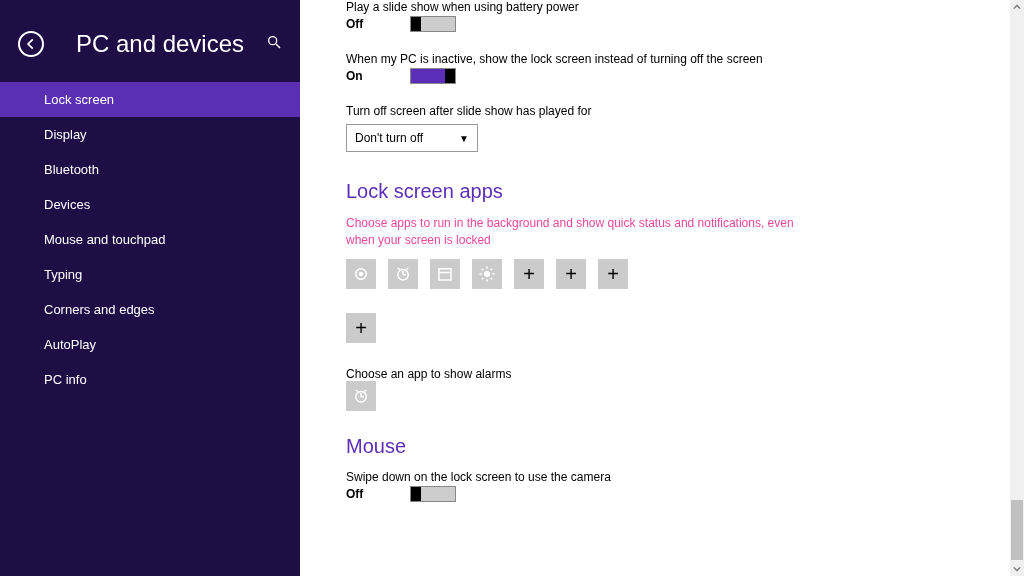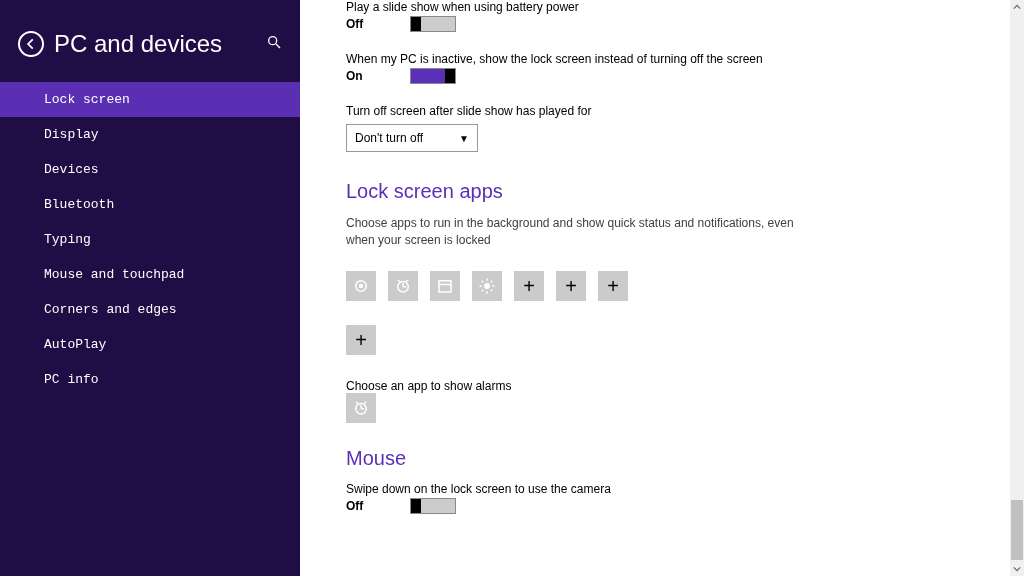--- a/index.html
+++ b/index.html
@@ -1,39 +1,39 @@
 <!DOCTYPE html>
 <html><head>
 <meta charset="utf-8">
 <style>
 * { margin:0; padding:0; box-sizing:border-box; font-family:"Segoe UI",Arial,sans-serif; }
 body { width:1024px; height:576px; overflow:hidden; background:#fff; display:flex; position:relative; }
 .sidebar { width:300px; height:576px; background:#1f0e46; color:#fff; flex-shrink:0; }
-.sidebar-header { display:flex; align-items:center; padding:30px 18px 24px 18px; }
+.sidebar-header { display:flex; align-items:center; padding:30px 18px 24px 18px;text-align:center; }
 .back-btn { width:26px; height:26px; border:2px solid #fff; border-radius:50%; display:flex; align-items:center; justify-content:center; margin-right:10px; cursor:pointer; }
 .back-btn svg { width:14px; height:14px; }
 .header-title { font-size:24px; font-weight:300; color:#fff; flex:1; }
 .search-icon { cursor:pointer; }
 .search-icon svg { width:16px; height:16px; }
 .nav-list { list-style:none; }
-.nav-item { padding:10px 32px 10px 44px; font-size:13px; color:#fff; cursor:pointer;font-family:Liberation Mono, monospace; }
+.nav-item { padding:10px 32px 10px 44px; font-size:13px; color:#fff; cursor:pointer; }
 .nav-item.active { background:#5a2fb3; }
 .main { flex:1; height:576px; overflow-y:auto; background:#fff; padding:0 46px 30px 46px; color:#000; position:relative; }
 .sect-label { font-size:12px; color:#000; }
 .toggle-row { display:flex; align-items:center; gap:28px; margin-top:2px; margin-bottom:20px; }
 .toggle-val { font-size:12px; font-weight:600; width:36px; }
 .toggle { width:46px; height:16px; background:#ccc; position:relative; border:1px solid #888; cursor:pointer; }
 .toggle .knob { position:absolute; top:0; width:10px; height:100%; background:#000; }
 .toggle.off .knob { left:0; }
 .toggle.on { background:#5b2fb7; }
 .toggle.on .knob { right:0; }
 .select { width:132px; height:28px; border:1px solid #999; display:flex; align-items:center; justify-content:space-between; padding:0 8px; font-size:12px; cursor:pointer; margin-top:6px; margin-bottom:28px;gap:21px; }
 .chev { font-size:10px; }
 .section-title { font-size:20px; font-weight:400; color:#5b2fb7; margin-bottom:12px; }
-.desc { font-size:12px; color:#404040; max-width:460px; line-height:1.4; margin-bottom:22px; }
+.desc { font-size:12px; color:#ec4899; max-width:460px; line-height:1.4; margin-bottom:10px; }
 .tile-row { display:flex; gap:12px; margin-bottom:24px; }
 .tile { width:30px; height:30px; background:#cbcbcb; display:flex; align-items:center; justify-content:center; cursor:pointer; }
 .tile svg { width:18px; height:18px; fill:#fff; }
 .plus { font-size:20px; font-weight:400; color:#000; line-height:1; }
 .scrollbar { position:absolute; right:0; top:0; width:14px; height:576px; background:#f0f0f0; }
 .scroll-up,.scroll-down { height:14px; display:flex; align-items:center; justify-content:center; cursor:pointer; }
 .scroll-up svg,.scroll-down svg{width:8px;height:8px;fill:#666;}
 .scroll-thumb { position:absolute; right:1px; width:12px; height:60px; background:#c0c0c0; top:500px; cursor:pointer; }
 </style>
 </head>
@@ -50,24 +50,24 @@
     <div class="search-icon">
       <svg viewBox="0 0 24 24">
           <circle cx="10" cy="10" r="6" stroke="#fff" stroke-width="2" fill="none"></circle>
           <line x1="15" y1="15" x2="21" y2="21" stroke="#fff" stroke-width="2"></line>
         </svg>
     </div>
   </div>
   <ul class="nav-list">
     <li class="nav-item active">Lock screen</li>
     <li class="nav-item">Display</li>
+    <li class="nav-item">Bluetooth</li>
     <li class="nav-item">Devices</li>
-    <li class="nav-item">Bluetooth</li>
+    <li class="nav-item">Mouse and touchpad</li>
     <li class="nav-item">Typing</li>
-    <li class="nav-item">Mouse and touchpad</li>
     <li class="nav-item">Corners and edges</li>
     <li class="nav-item">AutoPlay</li>
     <li class="nav-item">PC info</li>
   </ul>
 </div>
 
 <div class="main">
 
   <div class="sect-label">Play a slide show when using battery power</div>
   <div class="toggle-row">

